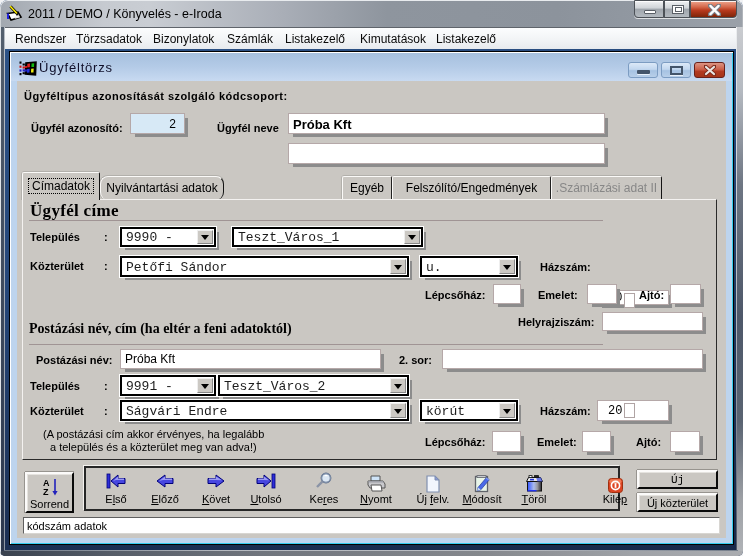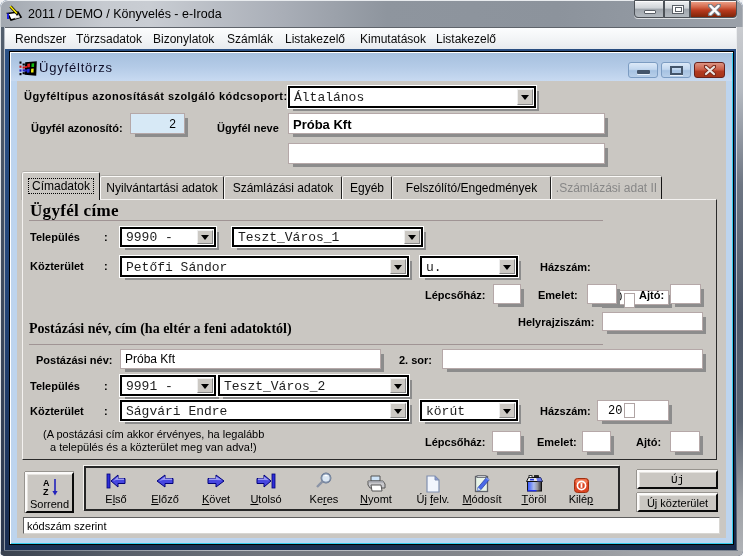--- a/index.html
+++ b/index.html
@@ -177,37 +177,32 @@
           <svg style="position:absolute;left:9px;top:2px" width="12" height="11" viewBox="0 0 12 11">
 <path d="M1.5,1.5 L10.5,9.5 M10.5,1.5 L1.5,9.5" stroke="#7e2c1e" stroke-width="4" stroke-linecap="round"></path>
 <path d="M2,2 L10,9 M10,2 L2,9" stroke="#e9e6e4" stroke-width="2.2" stroke-linecap="round"></path>
 </svg>
         </div>
   </div>
 
   <div id="content" class="abs">
 
     <div class="blab" style="left:7px; top:9px; letter-spacing:0.45px;">Ügyféltípus azonosítását szolgáló kódcsoport:</div>
-    <div class="combo" style="left:271px; top:5px; width:248px; height:22px;">
-      <div class="ctext">Általános</div>
-          <div class="cbtn"></div>
-    </div>
     <div class="blab" style="left:14px; top:41px;">Ügyfél azonosító:</div>
     <div class="field" style="left:113px; top:32px; width:55px; height:21px; background:#d7e9f6;">
       <div class="ftext" style="left:auto; right:8px;">2</div>
     </div>
     <div class="blab" style="left:200px; top:41px;">Ügyfél neve</div>
     <div class="field" style="left:271px; top:32px; width:317px; height:21px;">
           <div class="ftext" style="font-weight:bold; font-size:13px;">Próba Kft</div>
         </div>
     <div class="field" style="left:271px; top:62px; width:317px; height:21px;"></div>
 
     <div class="tab" style="left:5px; top:91px; width:78px; height:28px; line-height:26px; z-index:3;">Címadatok<div style="position:absolute;left:5px;top:5px;width:66px;height:16px;border:1px dotted #000;"></div></div>
-    <div class="tab" style="left:83px; top:95px; width:124px; height:24px; line-height:22px;">Nyilvántartási adatok</div>
-    <div class="tab" style="left:207px; top:95px; width:118px; height:24px; line-height:22px;">Számlázási adatok</div>
+    <div class="tab" style="left:83px; top:95px; width:124px; height:24px; line-height:22px;border-radius:8px;">Nyilvántartási adatok</div>
     <div class="tab" style="left:325px; top:95px; width:50px; height:24px; line-height:22px;">Egyéb</div>
     <div class="tab" style="left:375px; top:95px; width:159px; height:24px; line-height:22px;">Felszólító/Engedmények</div>
     <div class="tab" style="left:534px; top:95px; width:111px; height:24px; line-height:22px; color:#878787;">.Számlázási adat II</div>
     <div id="tabpanel" style="left:5px; top:118px; width:695px; height:261px;"></div>
 
     <div class="head" style="left:13px; top:120px; font-size:17px; letter-spacing:0.3px;">Ügyfél címe</div>
     <div class="hline" style="left:12px; top:139px; width:574px;"></div>
 
     <div class="blab" style="left:13px; top:150px;">Település</div>
     <div class="blab" style="left:87px; top:150px;">:</div>
@@ -400,36 +395,36 @@
         <rect x="3.5" y="16" width="9" height="1.4" fill="#2233ee"></rect>
         <polygon points="2.5,7.5 18.5,7.5 16.5,3.5 4.5,3.5" fill="#e8e8ea" stroke="#111" stroke-width="1"></polygon>
         <rect x="6" y="4.8" width="4" height="1.6" fill="#2233dd"></rect>
         <polygon points="12,3.5 17,3.5 18.5,7.5 13.5,7.5" fill="#4455dd" opacity="0.75"></polygon>
         <rect x="5" y="1.6" width="3" height="2" fill="#fff" stroke="#111" stroke-width="0.8"></rect>
         <rect x="10.5" y="1.6" width="4" height="2" fill="#222" stroke="#111" stroke-width="0.8"></rect>
       </svg>
           </div>
           <div><u>T</u>öröl</div>
         </div>
-    <div class="tbitem" style="left:540px; top:391px; width:48px;">
+    <div class="tbitem" style="left:574px; top:391px; width:48px;">
           <div class="ico">
             <svg width="15" height="15" viewBox="0 0 15 15">
         <rect x="0.5" y="0.5" width="14" height="14" rx="3" fill="#dd4422" stroke="#a03010" stroke-width="1"></rect>
         <rect x="1.5" y="1.2" width="12" height="4.5" rx="2.2" fill="#f07a55"></rect>
         <circle cx="7.5" cy="7.5" r="4.1" fill="none" stroke="#fff" stroke-width="1.7"></circle>
         <rect x="6.6" y="5.2" width="1.8" height="4.6" fill="#fff"></rect>
       </svg>
           </div>
           <div>Kilé<u>p</u></div>
         </div>
 
     <div class="pbtn" style="left:620px; top:389px; width:81px; height:19px; line-height:17px;font-family:Liberation Mono, monospace;">Új település</div>
     <div class="pbtn" style="left:620px; top:412px; width:81px; height:19px; line-height:17px;">Új közterület</div>
 
-    <div id="statusbar" style="left:6px; top:436px; width:697px; height:17px; line-height:17px; padding-left:3px;">kódszám szerint</div>
+    <div id="statusbar" style="left:6px; top:436px; width:697px; height:17px; line-height:17px; padding-left:3px;">kódszám adatok</div>
   </div>
 </div>
 <div id="bL1"></div>
     <div id="bL2"></div>
     <div id="bL3"></div>
 <div id="bR1"></div>
     <div id="bR2"></div>
 <div id="bB1"></div>
     <div id="bB2"></div>
 </div>

